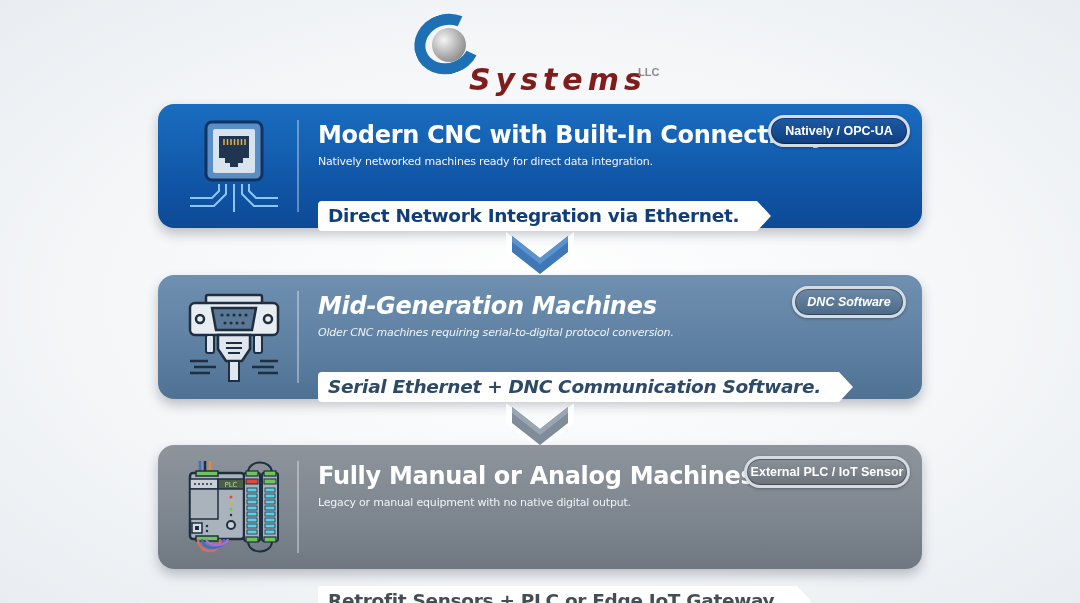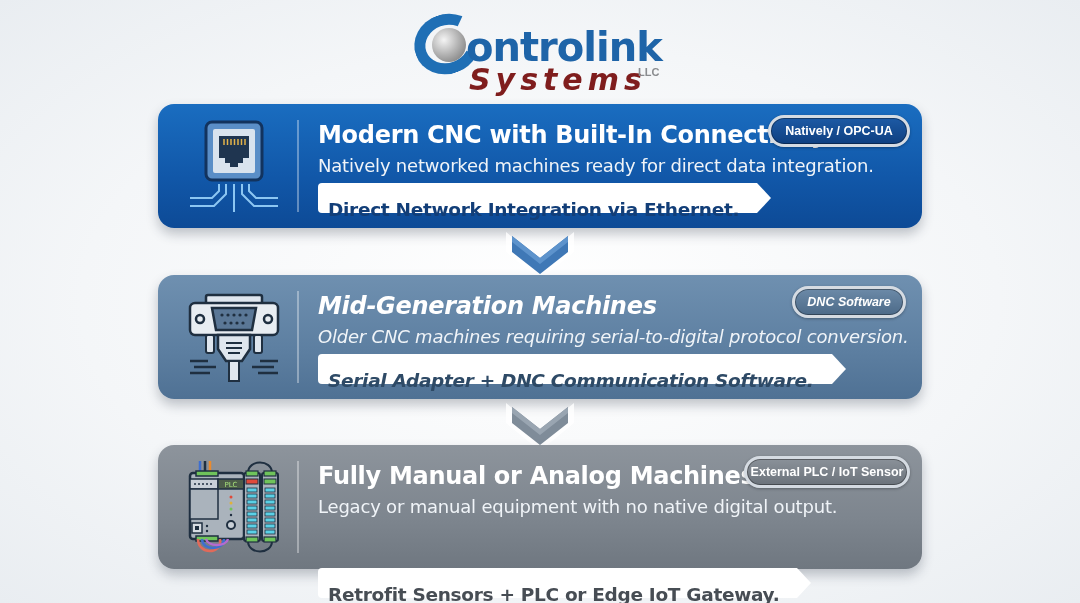--- a/index.html
+++ b/index.html
@@ -50,28 +50,28 @@
   .icon-box { position: absolute; left: 28px; top: 14px; width: 96px; height: 96px; }
   .vdiv { position: absolute; left: 139px; top: 16px; width: 2px; height: 92px; background: rgba(255,255,255,0.35); }
 
   .card-title {
     position: absolute; left: 160px; top: 17px;
     color: #fff; font-size: 24px; font-weight: bold; white-space: nowrap;
     font-family: "DejaVu Sans", sans-serif; letter-spacing: -0.3px;
   }
   .card-desc {
     position: absolute; left: 160px; top: 51px;
-    color: #f0f4f8; font-size: 18px; white-space: nowrap;
+    color: #f0f4f8; font-size: 11px; white-space: nowrap;
     font-family: "DejaVu Sans", sans-serif; letter-spacing: -0.2px;
   }
   .solution {
-    position: absolute; left: 160px; top: 79px; height: 30px;
+    position: absolute; left: 160px; top: 97px; height: 30px;
     background: #ffffff; color: #123e78;
     font-size: 18.5px; font-weight: bold; white-space: nowrap;
-    padding: 16px 18px 0 10px;
+    padding: 4px 18px 0 10px;
     border-radius: 4px 0 0 4px;
     font-family: "DejaVu Sans", sans-serif; letter-spacing: -0.3px;
   }
   .solution::after {
     content: ""; position: absolute; right: -14px; top: 0;
     border-top: 15px solid transparent; border-bottom: 15px solid transparent;
     border-left: 14px solid #ffffff;
   }
   .c2 .solution { color: #2e4a66; }
   .c3 .solution { color: #474d54; margin-top: 44px; }
@@ -92,21 +92,20 @@
   .chevron { position: absolute; left: 504px; width: 72px; height: 56px; }
   .chev1 { top: 228px; }
   .chev2 { top: 399px; }
 </style>
 </head>
 <body>
 
 <div class="logo">
   <div class="logo-ring"></div>
   <div class="logo-ball"></div>
-  <div class="logo-word">ontrolink</div>
   <div class="logo-sub">Systems</div>
   <div class="logo-llc">LLC</div>
 </div>
 
 <div class="card c1">
   <div class="icon-box">
     <svg width="96" height="96" viewBox="0 0 96 96">
       <rect x="20" y="4" width="56" height="58" rx="6" fill="#5a8ec7" stroke="#12335e" stroke-width="3"></rect>
       <rect x="27" y="11" width="42" height="44" rx="2" fill="#d9e3ee"></rect>
       <path d="M33 18 H63 V40 H57 V45 H52 V49 H44 V45 H39 V40 H33 Z" fill="#1f3550"></path>
@@ -177,21 +176,21 @@
           <line x1="4" y1="84" x2="24" y2="84"></line>
         <line x1="74" y1="72" x2="92" y2="72"></line>
           <line x1="66" y1="78" x2="88" y2="78"></line>
           <line x1="72" y1="84" x2="92" y2="84"></line>
       </g>
     </svg>
   </div>
   <div class="vdiv"></div>
   <div class="card-title">Mid-Generation Machines</div>
   <div class="card-desc">Older CNC machines requiring serial-to-digital protocol conversion.</div>
-  <div class="solution">Serial Adapter + DNC Communication Software.</div>
+  <div class="solution">Serial Ethernet + DNC Communication Software.</div>
   <div class="pill">DNC Software</div>
 </div>
 
 <div class="chevron chev2">
   <svg width="72" height="56" viewBox="0 0 72 56">
     <path d="M2 4 L36 32 L70 4 L70 24 L36 52 L2 24 Z" fill="#ffffff" opacity="0.8"></path>
     <path d="M8 8 L36 30 L64 8 L64 24 L36 46 L8 24 Z" fill="#7f8c99"></path>
     <path d="M8 8 L36 30 L64 8 L64 14 L36 36 L8 14 Z" fill="#99a5b1"></path>
   </svg>
 </div>

